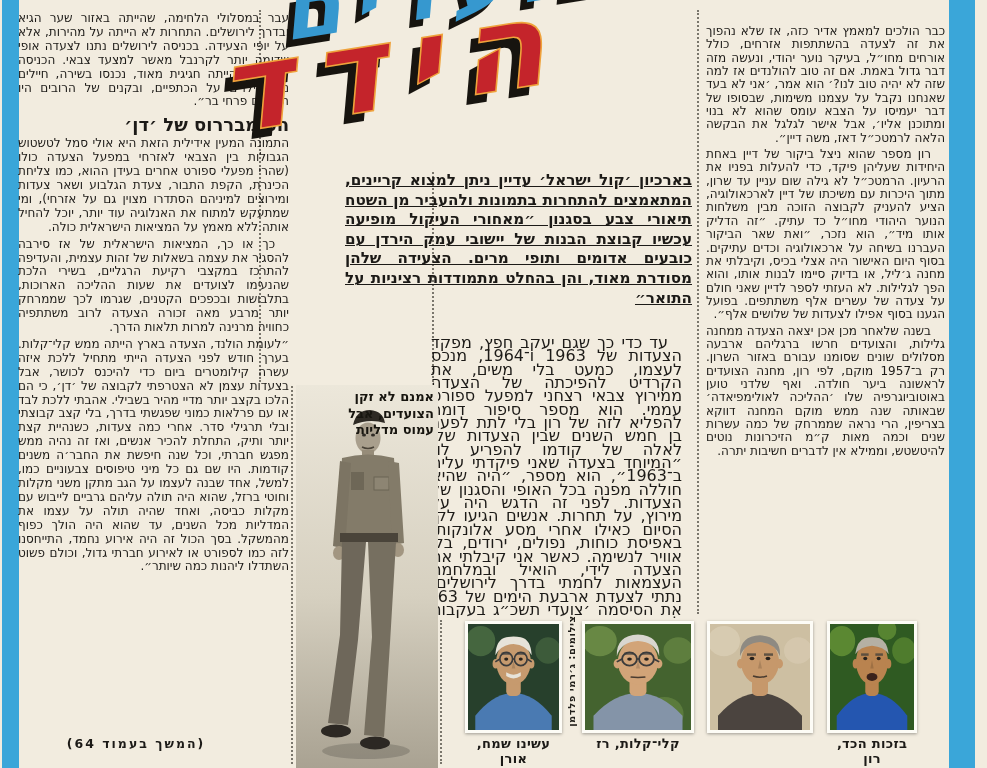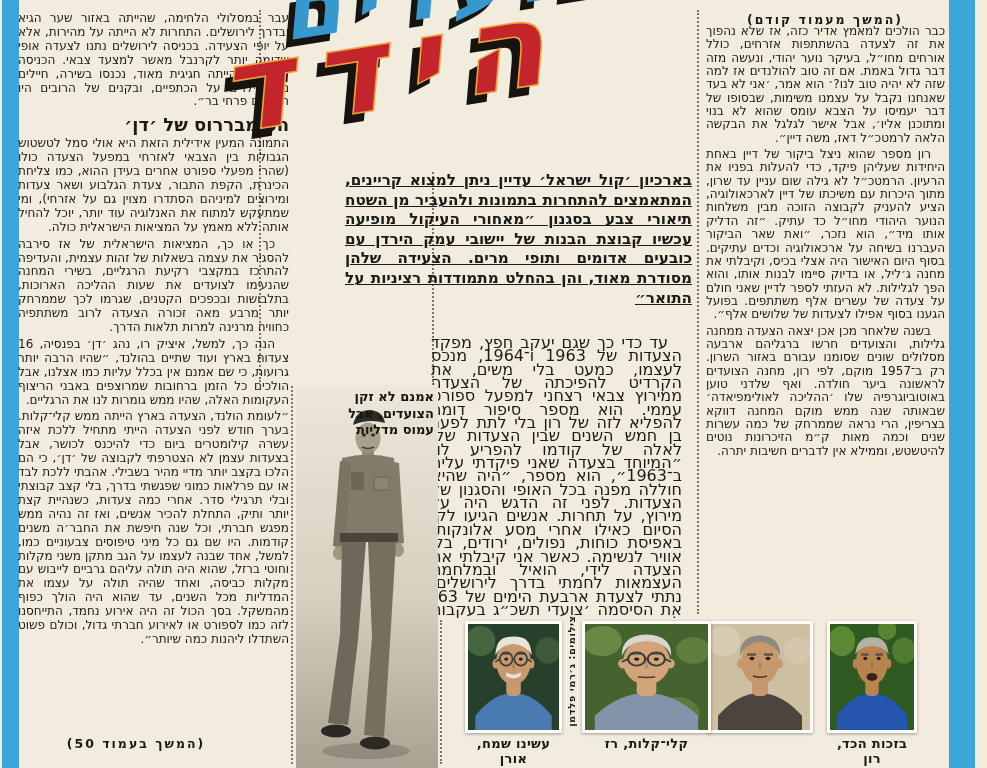--- a/index.html
+++ b/index.html
@@ -47,21 +47,21 @@
         font-weight:bold;text-align:right;color:#17150f;}
 
   
   .portrait{position:absolute;margin:0;}
   .pframe{border:3px solid #fdfcf6;box-shadow:0 1px 3px rgba(0,0,0,.35);height:106px;}
   .pframe svg{display:block;width:100%;height:100%;}
   .portrait figcaption{font-weight:bold;font-size:13px;text-align:center;margin-top:3px;
         letter-spacing:.3px;}
   .p-ron{left:827px;top:621px;width:90px;}
   .p-hefetz{left:707px;top:621px;width:106px;}
-  .p-raz{left:582px;top:621px;width:129px;}
+  .p-raz{left:582px;top:621px;width:112px;}
   .p-oren{left:465px;top:621px;width:97px;}
 
   .credit{position:absolute;left:512px;top:669px;width:118px;font-size:10px;font-weight:bold;
         transform:rotate(-90deg);text-align:right;letter-spacing:.5px;color:#23211c;}
 </style>
 </head>
 <body>
 
 <div class="page">
 
@@ -72,44 +72,42 @@
   <div class="rule" id="rule-b"></div>
   <div class="rule" id="rule-c"></div>
   <div class="rule" id="rule-d"></div>
   <div class="rule" id="rule-e"></div>
 
   <div class="masthead">
     <div class="word top" style="color:#3698cf">צועדים</div>
     <div class="word bottom" style="color:#c4242b">הידד</div>
   </div>
 
-  <div class="note continued-from">(המשך מעמוד קודם)</div>
 
   <div class="col right-col">
     <p class="just">כבר הולכים למאמץ אדיר כזה, אז שלא נהפוך את זה לצעדה בהשתתפות אזרחים, כולל אורחים מחו״ל, בעיקר נוער יהודי, ונעשה מזה דבר גדול באמת. אם זה טוב להולנדים אז למה שזה לא יהיה טוב לנו?׳ הוא אמר, ׳אני לא בעד שאנחנו נקבל על עצמנו משימות, שבסופו של דבר יעמיסו על הצבא עומס שהוא לא בנוי ומתוכנן אליו׳, אבל אישר לגלגל את הבקשה הלאה לרמטכ״ל דאז, משה דיין״.</p>
     <p class="indent">רון מספר שהוא ניצל ביקור של דיין באחת היחידות שעליהן פיקד, כדי להעלות בפניו את הרעיון. הרמטכ״ל לא גילה שום עניין עד שרון, מתוך היכרות עם משיכתו של דיין לארכאולוגיה, הציע להעניק לקבוצה הזוכה מבין משלחות הנוער היהודי מחו״ל כד עתיק. ״זה הדליק אותו מיד״, הוא נזכר, ״ואת שאר הביקור העברנו בשיחה על ארכאולוגיה וכדים עתיקים. בסוף היום האישור היה אצלי בכיס, וקיבלתי את מחנה ג׳ליל, או בדיוק סיימו לבנות אותו, והוא הפך לגלילות. לא העזתי לספר לדיין שאני חולם על צעדה של עשרים אלף משתתפים. בפועל הגענו בסוף אפילו לצעדות של שלושים אלף״.</p>
     <p class="indent">בשנה שלאחר מכן אכן יצאה הצעדה ממחנה גלילות, והצועדים חרשו ברגליהם ארבעה מסלולים שונים שסומנו עבורם באזור השרון. רק ב־1957 מוקם, לפי רון, מחנה הצועדים לראשונה ביער חולדה. ואף שלדני טוען באוטוביוגרפיה שלו ׳ההליכה לאולימפיאדה׳ שבאותה שנה ממש מוקם המחנה דווקא בצריפין, הרי נראה שממרחק של כמה עשרות שנים וכמה מאות ק״מ הזיכרונות נוטים להיטשטש, וממילא אין לדברים חשיבות יתרה.</p>
   </div>
 
   <div class="lead">בארכיון ׳קול ישראל׳ עדיין ניתן למצוא קריינים, המתאמצים להתחרות בתמונות ולהעביר מן השטח תיאורי צבע בסגנון ״מאחורי העיקול מופיעה עכשיו קבוצת הבנות של יישובי עמק הירדן עם כובעים אדומים ותופי מרים. הצעידה שלהן מסודרת מאוד, והן בהחלט מתמודדות רציניות על התואר״</div>
 
   <div class="col mid-col">
     <p class="indent">עד כדי כך שגם יעקב חפץ, מפקד הצעדות של 1963 ו־1964, מנכס לעצמו, כמעט בלי משים, את הקרדיט להפיכתה של הצעדה ממירוץ צבאי רצחני למפעל ספורט עממי. הוא מספר סיפור דומה להפליא לזה של רון בלי לתת לפער בן חמש השנים שבין הצעדות שלו לאלה של קודמו להפריע לו: ״המיוחד בצעדה שאני פיקדתי עליה ב־1963״, הוא מספר, ״היה שהיא חוללה מפנה בכל האופי והסגנון של הצעדות. לפני זה הדגש היה על מירוץ, על תחרות. אנשים הגיעו לקו הסיום כאילו אחרי מסע אלונקות, באפיסת כוחות, נפולים, ירודים, בלי אוויר לנשימה. כאשר אני קיבלתי את הצעדה לידי, הואיל ובמלחמת העצמאות לחמתי בדרך לירושלים, נתתי לצעדת ארבעת הימים של 63׳ את הסיסמה ׳צועדי תשכ״ג בעקבות לוחמי תש״ח׳. השתתפו בצעדה גם עשרות קבוצות אזרחיות של מפעלים ומקומות עבודה. כל המסלול</p>
   </div>
 
   <div class="col left-col">
     <p>עבר במסלולי הלחימה, שהייתה באזור שער הגיא ובדרך לירושלים. התחרות לא הייתה על מהירות, אלא על יופי הצעידה. בכניסה לירושלים נתנו לצעדה אופי שדומה יותר לקרנבל מאשר למצעד צבאי. הכניסה לירושלים הייתה חגיגית מאוד, נכנסו בשירה, חיילים נשאו ילדים על הכתפיים, ובקנים של הרובים היו תקועים פרחי בר״.</p>
     <h2 class="sec-head">הסומבררוס של ׳דן׳</h2>
     <p>התמונה המעין אידילית הזאת היא אולי סמל לטשטוש הגבולות בין הצבאי לאזרחי במפעל הצעדה כולו (שהרי מפעלי ספורט אחרים בעידן ההוא, כמו צליחת הכינרת, הקפת התבור, צעדת הגלבוע ושאר צעדות ומירוצים למיניהם הסתדרו מצוין גם על אזרחי), ומי שמתעקש למתוח את האנלוגיה עוד יותר, יוכל להחיל אותה ללא מאמץ על המציאות הישראלית כולה.</p>
-    <p class="indent">כך או כך, המציאות הישראלית של אז סירבה להסגיר את עצמה בשאלות של זהות עצמית, והעדיפה להתרכז במקצבי רקיעת הרגליים, בשירי המחנה שהנעימו לצועדים את שעות ההליכה הארוכות, בתלבושות ובכפכים הקטנים, שגרמו לכך שממרחק יותר מרבע מאה זכורה הצעדה לרוב משתתפיה כחוויה מרנינה למרות תלאות הדרך.</p>
-    <p class="indent">הנה כך, למשל, איציק רו, נהג ׳דן׳ בפנסיה, 16 צעדות בארץ ועוד שתיים בהולנד, ״שהיו הרבה יותר גרועות, כי שם אמנם אין בכלל עליות כמו אצלנו, אבל הולכים כל הזמן ברחובות שמרוצפים באבני הריצוף העקומות האלה, שהיו ממש גומרות לנו את הרגליים.</p>
+    <p class="indent">כך או כך, המציאות הישראלית של אז סירבה להסגיר את עצמה בשאלות של זהות עצמית, והעדיפה להתרכז במקצבי רקיעת הרגליים, בשירי הלכת שהנעימו לצועדים את שעות ההליכה הארוכות, בתלבושות ובכפכים הקטנים, שגרמו לכך שממרחק יותר מרבע מאה זכורה הצעדה לרוב משתתפיה כחוויה מרנינה למרות תלאות הדרך.</p>
     <p>״לעומת הולנד, הצעדה בארץ הייתה ממש קלי־קלות. בערך חודש לפני הצעדה הייתי מתחיל ללכת איזה עשרה קילומטרים ביום כדי להיכנס לכושר, אבל בצעדות עצמן לא הצטרפתי לקבוצה של ׳דן׳, כי הם הלכו בקצב יותר מדיי מהיר בשבילי. אהבתי ללכת לבד או עם פרלאות כמוני שפגשתי בדרך, בלי קצב קבוצתי ובלי תרגילי סדר. אחרי כמה צעדות, כשנהיית קצת יותר ותיק, התחלת להכיר אנשים, ואז זה נהיה ממש מפגש חברתי, וכל שנה חיפשת את החבר׳ה משנים קודמות. היו שם גם כל מיני טיפוסים צבעוניים כמו, למשל, אחד שבנה לעצמו על הגב מתקן משני מקלות וחוטי ברזל, שהוא היה תולה עליהם גרביים לייבוש עם מקלות כביסה, ואחד שהיה תולה על עצמו את המדליות מכל השנים, עד שהוא היה הולך כפוף מהמשקל. בסך הכול זה היה אירוע נחמד, התייחסנו לזה כמו לספורט או לאירוע חברתי גדול, וכולם פשוט השתדלו ליהנות כמה שיותר״.</p>
   </div>
 
-  <div class="note continued-on">(המשך בעמוד 50)</div>
+  <div class="note continued-on">(המשך בעמוד 64)</div>
 
   <div class="photo-walking">
     <svg viewBox="0 0 142 383" preserveAspectRatio="none">
       <defs>
         <linearGradient id="wbg" x1="0" y1="0" x2="0" y2="1">
           <stop offset="0" stop-color="#ece7da"></stop>
           <stop offset="0.55" stop-color="#d6d0c0"></stop>
           <stop offset="1" stop-color="#a9a292"></stop>
         </linearGradient>
       </defs>

